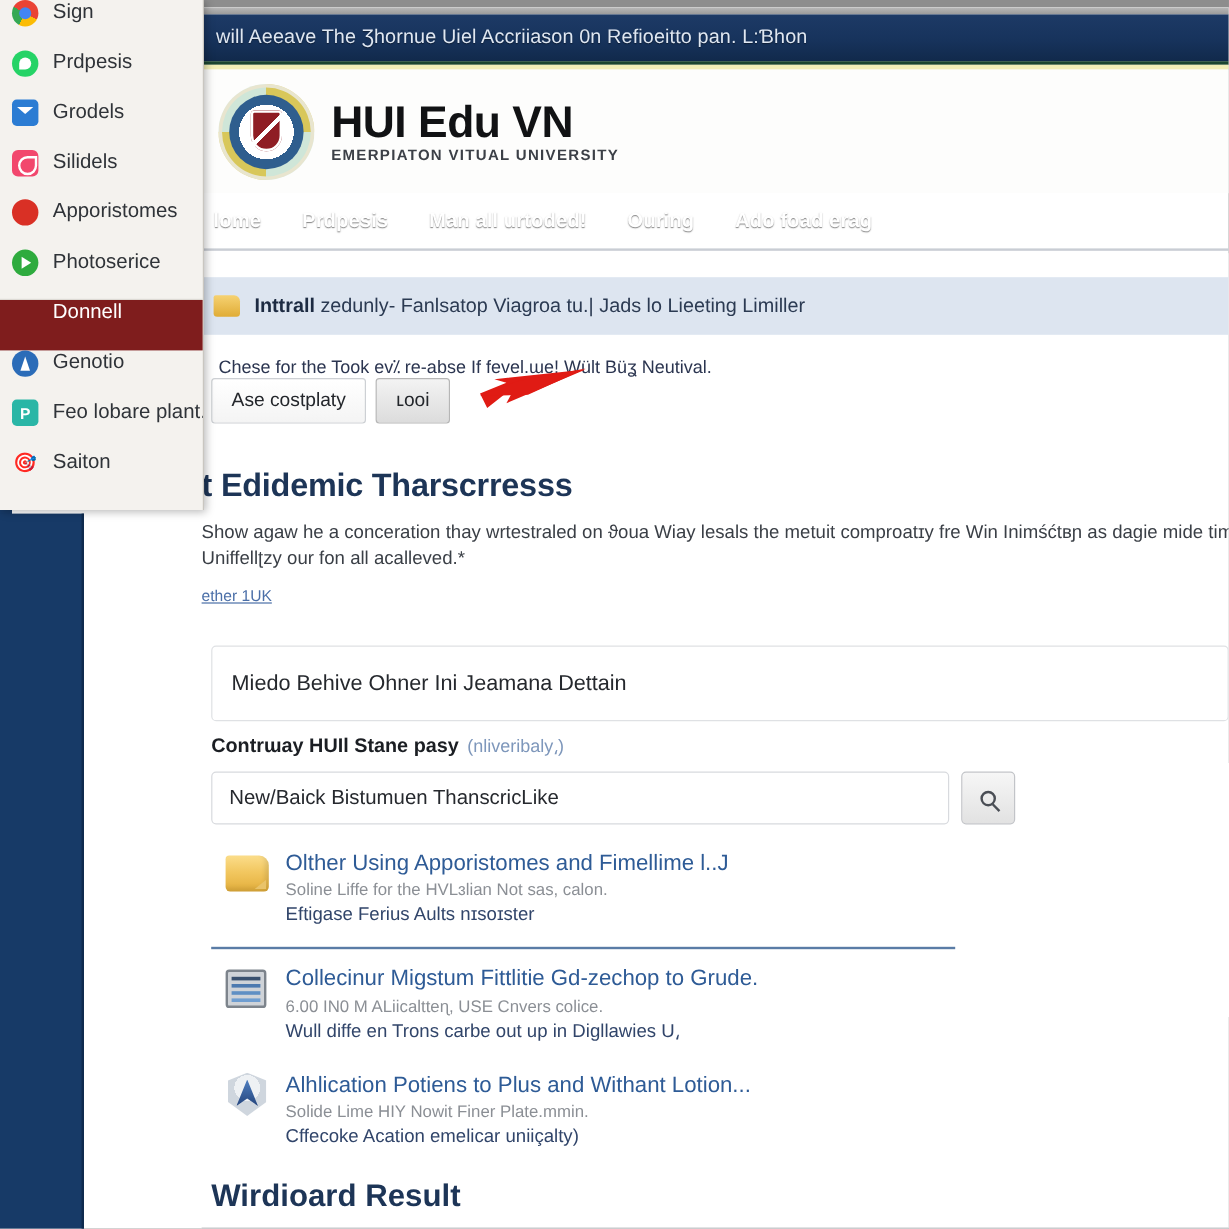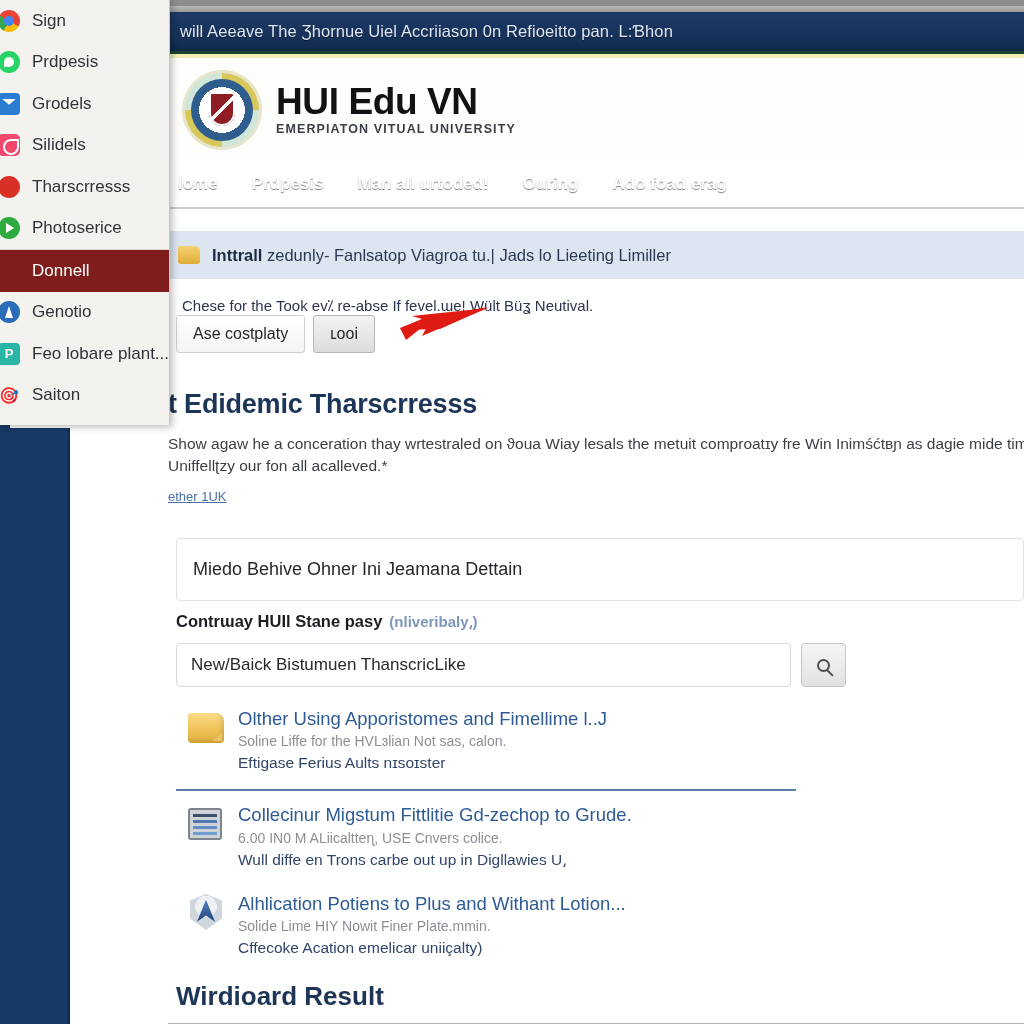--- a/index.html
+++ b/index.html
@@ -160,21 +160,21 @@
     border: 1px solid #dfe1e4; border-radius: 4px; background: #fff;
     display: flex; align-items: center;
   }
   .wide-field-text { margin-left: 16px; font-size: 18px; color: #25282d; }
 
   .field-label {
     position: absolute; left: 8px; top: 400px;
     font-size: 16.5px; font-weight: 700; color: #1b1e23; white-space: nowrap;
   }
   .field-label .muted {
-    font-weight: 700; color: #7e97bb; font-size: 15px; margin-left: 7px;
+    font-weight: 400; color: #7e97bb; font-size: 15px; margin-left: 7px;
   }
 
   .search-row { position: absolute; left: 8px; top: 432px; display: flex; gap: 10px; }
   .search-input {
     width: 615px; height: 44px;
     border: 1px solid #d8dade; border-radius: 4px; background: #fff;
     display: flex; align-items: center;
   }
   .search-input-text { margin-left: 14px; font-size: 17px; color: #26292e; }
   .search-btn {
@@ -267,22 +267,22 @@
 
   
   .menu {
     position: absolute; left: 0; top: 0; width: 170px; height: 425px;
     background: #f4f2ee;
     border-right: 1px solid #c9c6c0;
     box-shadow: 2px 2px 7px rgba(0,0,0,.28);
     overflow: hidden;
   }
   .menu-item {
-    height: 41.5px; display: flex; align-items: center;
-    padding-left: 4px; cursor: pointer;
+    height: 41.5px; display: flex; align-items: flex-start;
+    padding-left: 16px; cursor: pointer;
   }
   .menu-item.selected { background: #7f1d1d; }
   .menu-item.selected .menu-label { color: #ffffff; }
   .menu-ico {
     width: 22px; height: 22px; border-radius: 50%; flex: none;
     margin-left: -6px; position: relative;
   }
   .menu-label {
     margin-left: 12px; font-size: 17px; color: #2f3338; white-space: nowrap;
   }
@@ -431,21 +431,21 @@
     <div class="menu-item">
       <span class="menu-ico ic-mail"></span>
       <span class="menu-label">Grodels</span>
     </div>
     <div class="menu-item">
       <span class="menu-ico ic-pink"></span>
       <span class="menu-label">Silidels</span>
     </div>
     <div class="menu-item">
       <span class="menu-ico ic-red"></span>
-      <span class="menu-label">Tharscrresss</span>
+      <span class="menu-label">Apporistomes</span>
     </div>
     <div class="menu-item">
       <span class="menu-ico ic-green"></span>
       <span class="menu-label">Photoserice</span>
     </div>
     <div class="menu-sep"></div>
     <div class="menu-item selected">
       <span class="menu-ico"></span>
       <span class="menu-label">Donnell</span>
     </div>

